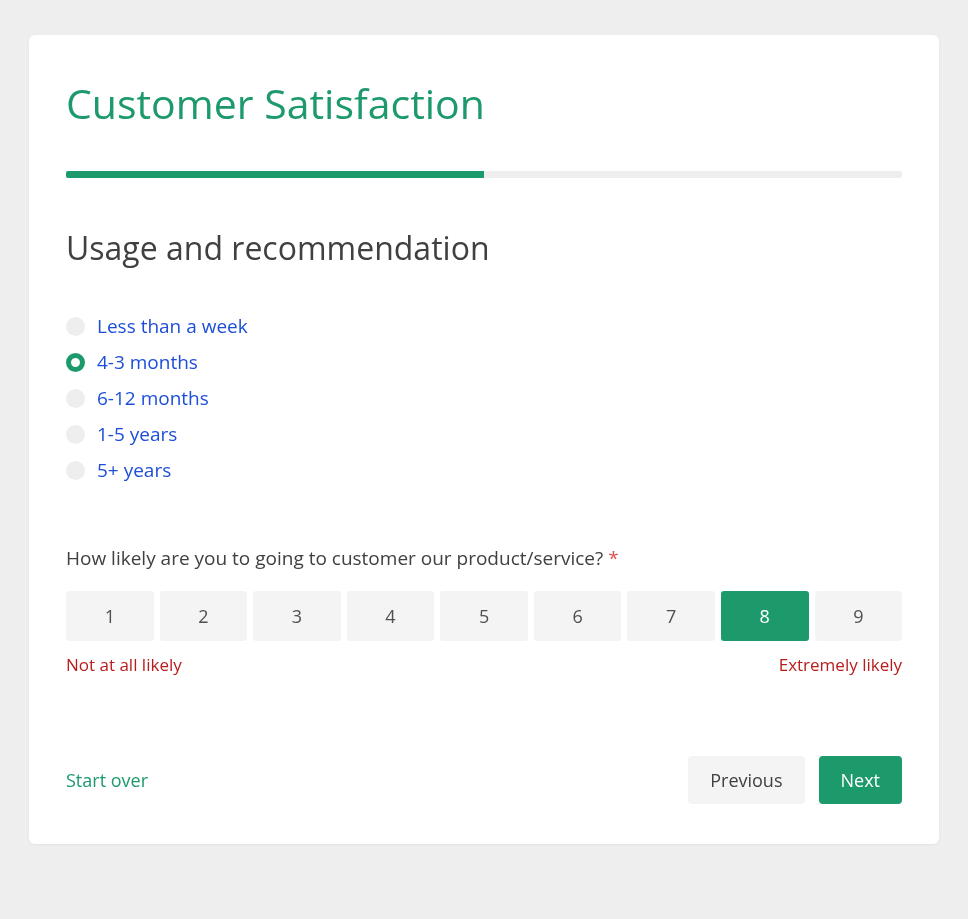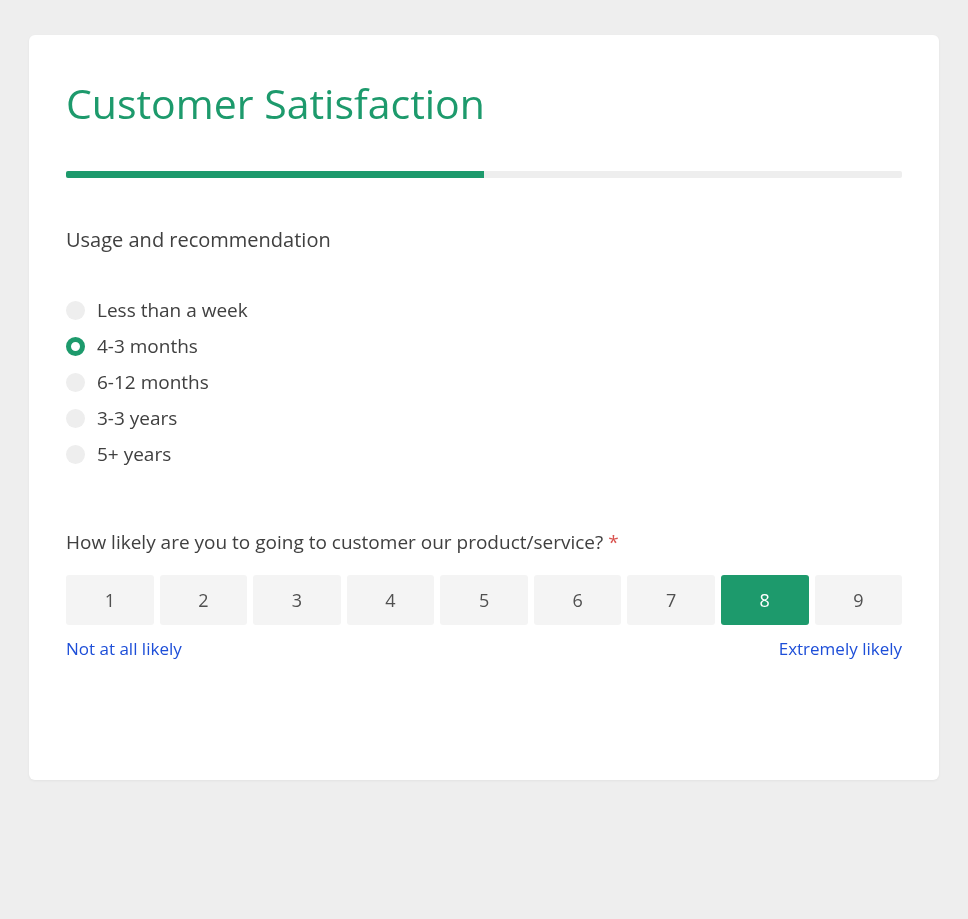--- a/index.html
+++ b/index.html
@@ -30,21 +30,21 @@
       border-radius: 2px;
       overflow: hidden;
       margin-bottom: 48px;
     }
     .progress-fill {
       background: #1d9a6c;
       height: 100%;
       width: 50%;
     }
     .section-title {
-      font-size: 20px;
+      font-size: 32px;
       font-weight: 400;
       color: #404040;
       margin-bottom: 44px;
     }
     .question-label {
       font-size: 19px;
       color: #404040;
       margin-bottom: 20px;
     }
     .asterisk {
@@ -69,21 +69,21 @@
       background: #eeeeee;
       flex-shrink: 0;
       position: relative;
     }
     .radio-circle.selected {
       background: #fff;
       border: 5px solid #1d9a6c;
     }
     .radio-label {
       font-size: 19px;
-      color: #404040;
+      color: #1d4ed8;
     }
     .scale-row {
       display: flex;
       gap: 6px;
       margin-bottom: 12px;
     }
     .scale-btn {
       flex: 1;
       height: 50px;
       background: #f4f4f4;
@@ -95,21 +95,21 @@
       font-family: inherit;
     }
     .scale-btn.selected {
       background: #1d9a6c;
       color: #fff;
     }
     .scale-ends {
       display: flex;
       justify-content: space-between;
       font-size: 17px;
-      color: #1d4ed8;
+      color: #b91c1c;
       margin-bottom: 80px;
     }
     .footer {
       display: flex;
       justify-content: space-between;
       align-items: center;
     }
     .start-over {
       color: #1d9a6c;
       font-size: 18px;
@@ -156,21 +156,21 @@
       <div class="radio-row">
         <span class="radio-circle selected"></span>
         <span class="radio-label">4-3 months</span>
       </div>
       <div class="radio-row">
         <span class="radio-circle"></span>
         <span class="radio-label">6-12 months</span>
       </div>
       <div class="radio-row">
         <span class="radio-circle"></span>
-        <span class="radio-label">3-3 years</span>
+        <span class="radio-label">1-5 years</span>
       </div>
       <div class="radio-row">
         <span class="radio-circle"></span>
         <span class="radio-label">5+ years</span>
       </div>
     </div>
 
   <div class="question-label">
     <span>How likely are you to going to customer our product/service?</span>
     <span class="asterisk">*</span>
@@ -184,13 +184,20 @@
       <button class="scale-btn">6</button>
       <button class="scale-btn">7</button>
       <button class="scale-btn selected">8</button>
       <button class="scale-btn">9</button>
     </div>
   <div class="scale-ends">
     <span>Not at all likely</span>
     <span>Extremely likely</span>
   </div>
 
+  <div class="footer">
+    <span class="start-over">Start over</span>
+    <div class="nav-buttons">
+      <button class="btn btn-prev">Previous</button>
+      <button class="btn btn-next">Next</button>
+    </div>
+  </div>
 </div>
 
 </body></html>

